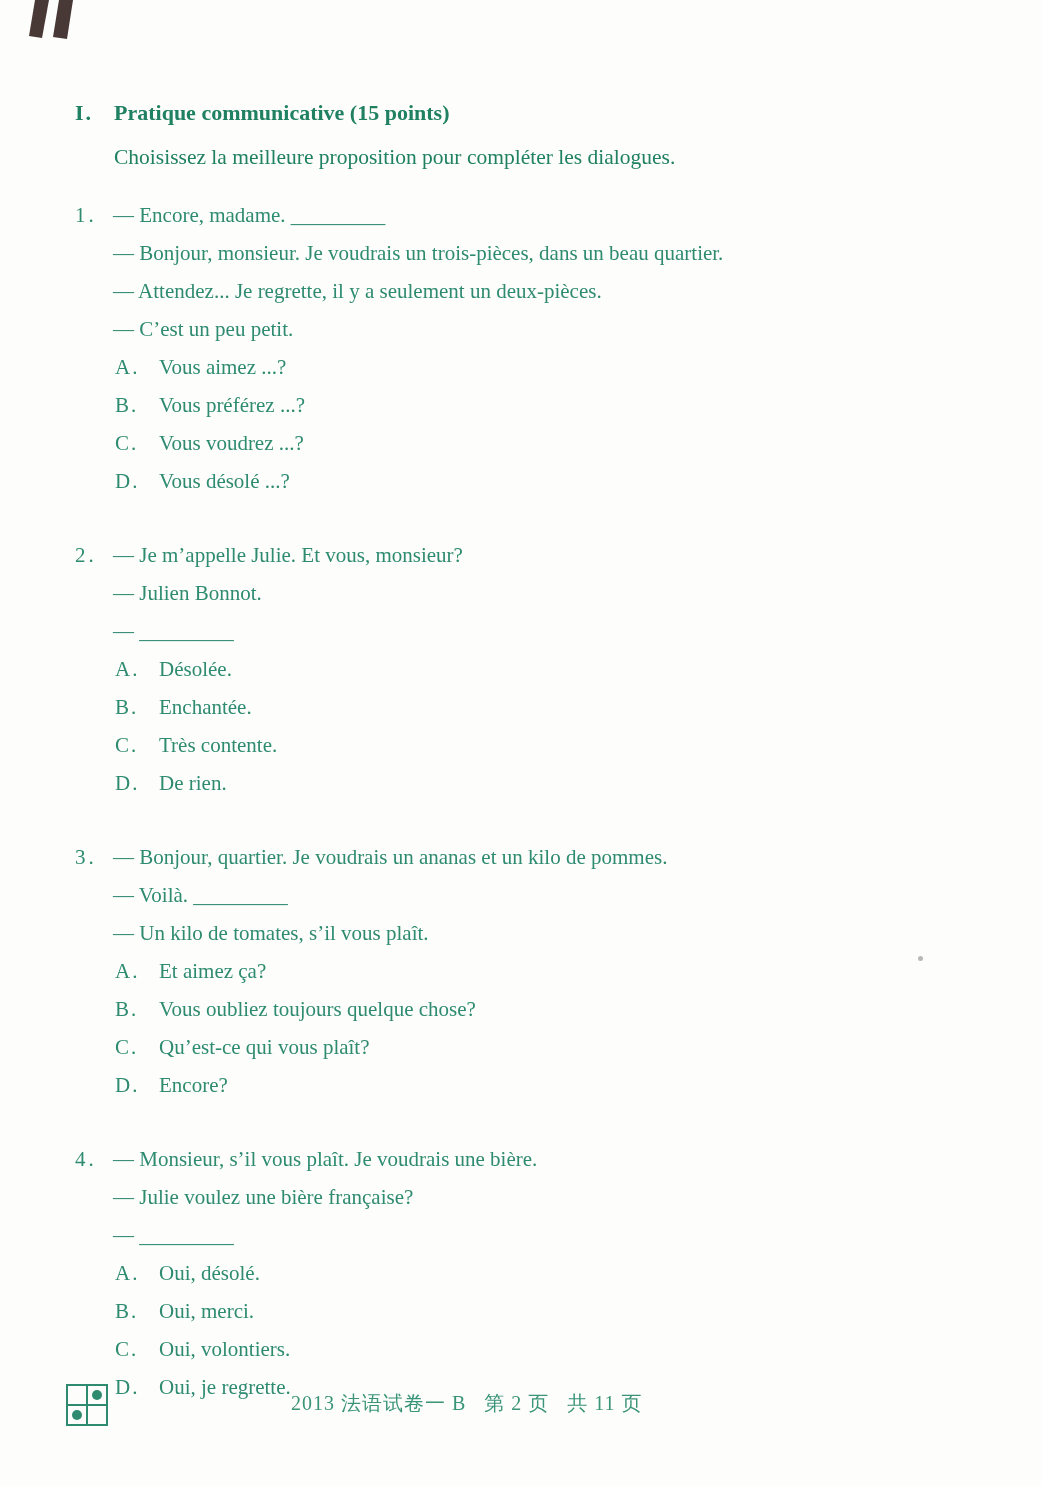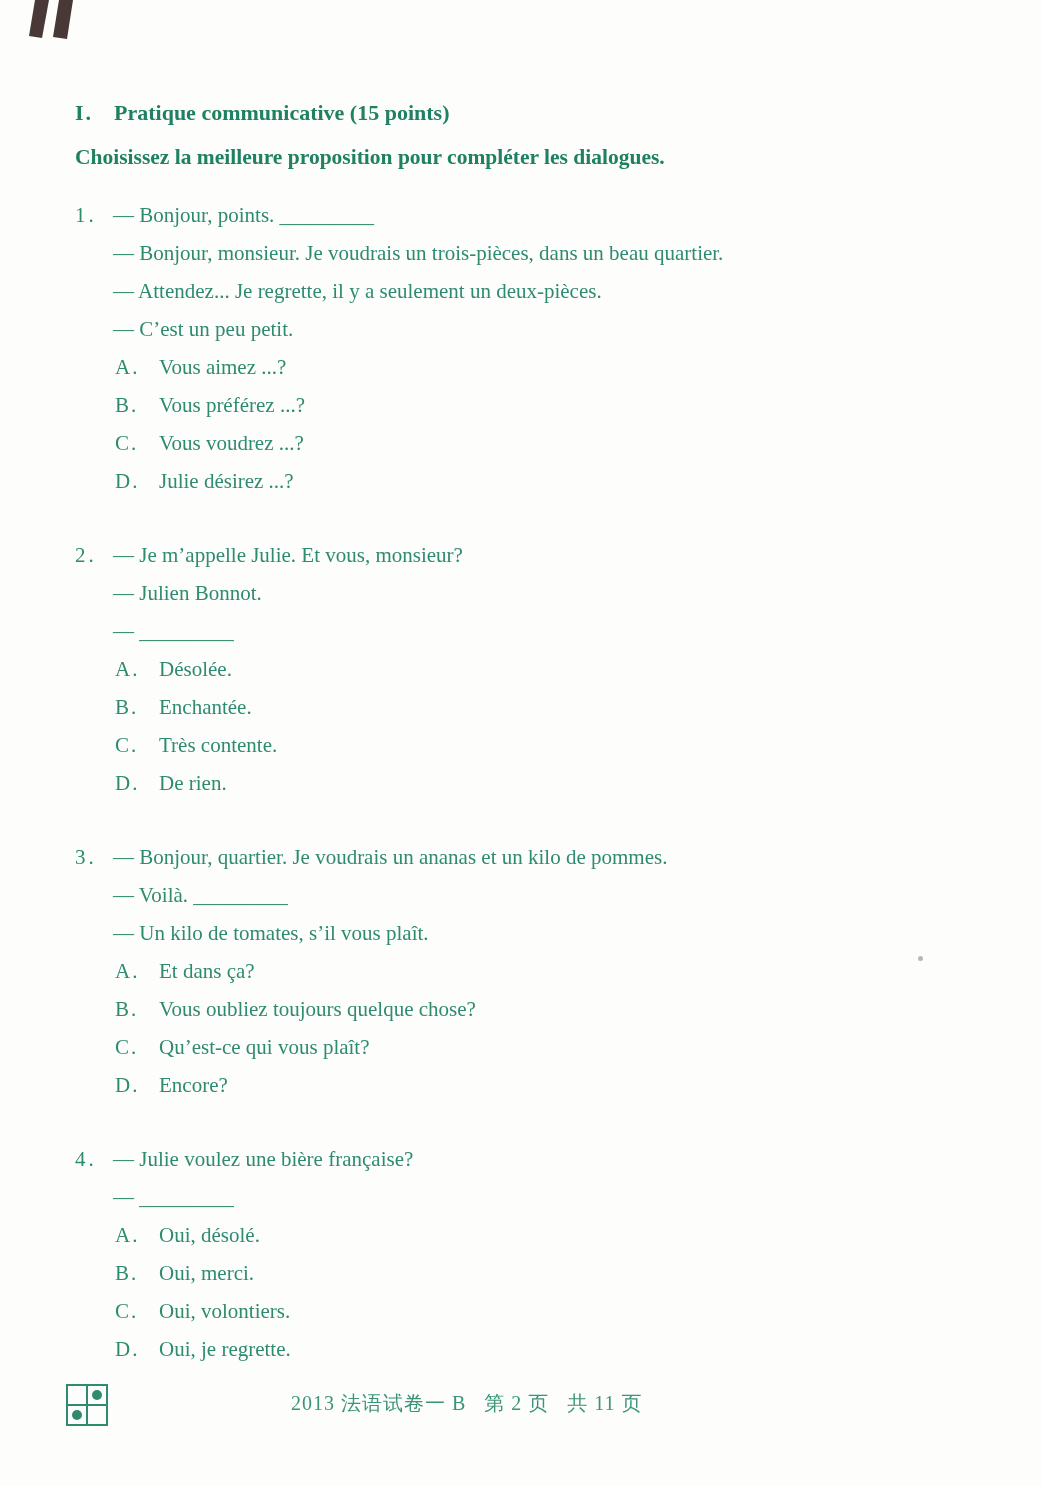--- a/index.html
+++ b/index.html
@@ -39,23 +39,24 @@
   }
   .section-header{
     display:flex;
     line-height:34px;
     font-weight:700;
     color:var(--ink-bold);
     font-size:22px;
   }
   .section-num{width:39px;letter-spacing:2px;}
   .instruction{
+    margin-left:39px;
     margin-top:10px;
     line-height:34px;
-    font-weight:700;
+    font-weight:400;
     color:var(--ink-bold);
     font-size:21.5px;
   }
   .question-list{margin-top:22px;}
   .question{margin-bottom:36px;}
   .q-row{display:flex;line-height:38px;}
   .q-num{
     width:38px;flex:0 0 38px;
     letter-spacing:3px;
   }
@@ -107,42 +108,42 @@
       <span>Pratique communicative (15 points)</span>
     </div>
 
     <div class="instruction">Choisissez la meilleure proposition pour compléter les dialogues.</div>
 
     <div class="question-list" id="question-list">
   <div class="question">
     <div class="q-row">
       <span class="q-num">1.</span>
       <div class="q-lines">
-              <div class="q-line">— Bonjour, points. _________</div>
+              <div class="q-line">— Encore, madame. _________</div>
               <div class="q-line">— Bonjour, monsieur. Je voudrais un trois-pièces, dans un beau quartier.</div>
               <div class="q-line">— Attendez... Je regrette, il y a seulement un deux-pièces.</div>
               <div class="q-line">— C’est un peu petit.</div>
             </div>
     </div>
     <div class="q-options">
             <div class="opt-row">
               <span class="opt-letter">A.</span>
               <span class="opt-text">Vous aimez ...?</span>
             </div>
             <div class="opt-row">
               <span class="opt-letter">B.</span>
               <span class="opt-text">Vous préférez ...?</span>
             </div>
             <div class="opt-row">
               <span class="opt-letter">C.</span>
               <span class="opt-text">Vous voudrez ...?</span>
             </div>
             <div class="opt-row">
               <span class="opt-letter">D.</span>
-              <span class="opt-text">Julie désirez ...?</span>
+              <span class="opt-text">Vous désolé ...?</span>
             </div>
           </div>
   </div>
 
   <div class="question">
     <div class="q-row">
       <span class="q-num">2.</span>
       <div class="q-lines">
               <div class="q-line">— Je m’appelle Julie. Et vous, monsieur?</div>
               <div class="q-line">— Julien Bonnot.</div>
@@ -174,41 +175,42 @@
       <span class="q-num">3.</span>
       <div class="q-lines">
               <div class="q-line">— Bonjour, quartier. Je voudrais un ananas et un kilo de pommes.</div>
               <div class="q-line">— Voilà. _________</div>
               <div class="q-line">— Un kilo de tomates, s’il vous plaît.</div>
             </div>
     </div>
     <div class="q-options">
             <div class="opt-row">
               <span class="opt-letter">A.</span>
-              <span class="opt-text">Et dans ça?</span>
+              <span class="opt-text">Et aimez ça?</span>
             </div>
             <div class="opt-row">
               <span class="opt-letter">B.</span>
               <span class="opt-text">Vous oubliez toujours quelque chose?</span>
             </div>
             <div class="opt-row">
               <span class="opt-letter">C.</span>
               <span class="opt-text">Qu’est-ce qui vous plaît?</span>
             </div>
             <div class="opt-row">
               <span class="opt-letter">D.</span>
               <span class="opt-text">Encore?</span>
             </div>
           </div>
   </div>
 
   <div class="question">
     <div class="q-row">
       <span class="q-num">4.</span>
       <div class="q-lines">
+              <div class="q-line">— Monsieur, s’il vous plaît. Je voudrais une bière.</div>
               <div class="q-line">— Julie voulez une bière française?</div>
               <div class="q-line">— _________</div>
             </div>
     </div>
     <div class="q-options">
             <div class="opt-row">
               <span class="opt-letter">A.</span>
               <span class="opt-text">Oui, désolé.</span>
             </div>
             <div class="opt-row">

